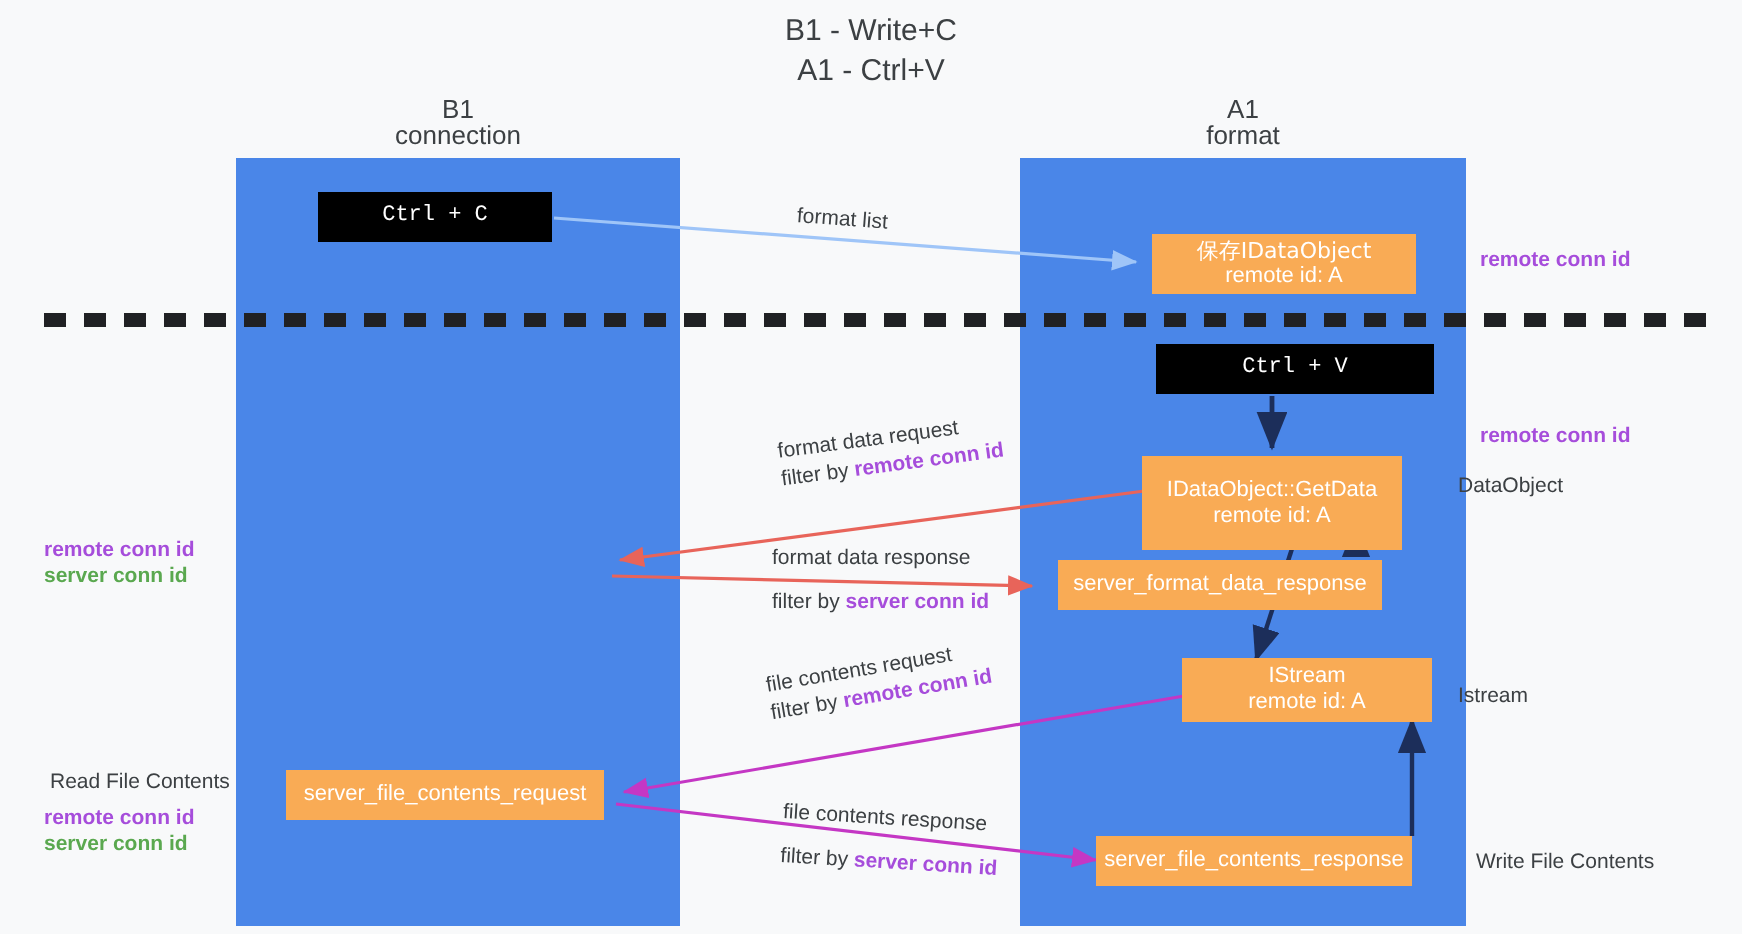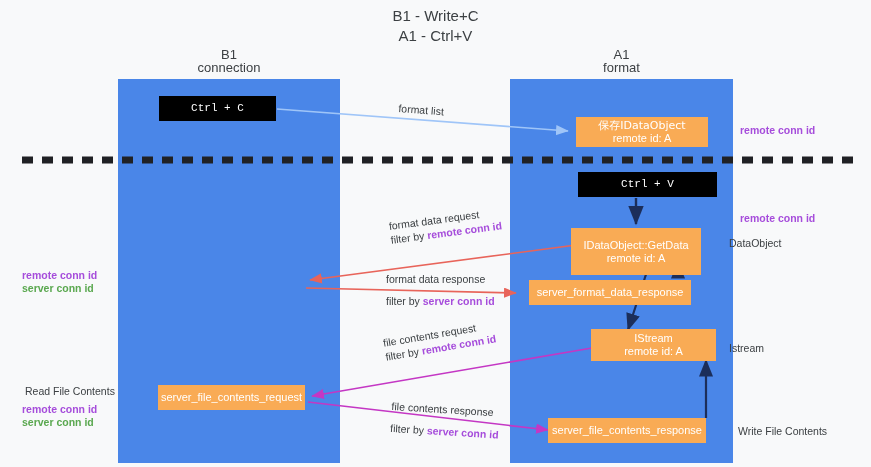--- a/index.html
+++ b/index.html
@@ -115,21 +115,21 @@
 
   <div class="node orange" style="left:516px;top:280px;width:162px;height:25px;margin-left:13px;">
     <span>server_format_data_response</span>
   </div>
 
   <div class="node orange" style="left:591px;top:329px;width:125px;height:32px;flex-direction:column;">
     <span>IStream</span>
     <span>remote id: A</span>
   </div>
 
-  <div class="node orange" style="left:158px;top:385px;width:147px;height:25px;">
+  <div class="node orange" style="left:143px;top:385px;width:159px;height:25px;">
     <span>server_file_contents_request</span>
   </div>
 
   <div class="node orange" style="left:548px;top:418px;width:158px;height:25px;">
     <span>server_file_contents_response</span>
   </div>
 
   <div class="mlabel" style="left:399px;top:101px;transform:rotate(4.3deg);">format list</div>
 
   <div class="mlabel" style="left:388px;top:219px;transform:rotate(-7.5deg);">

